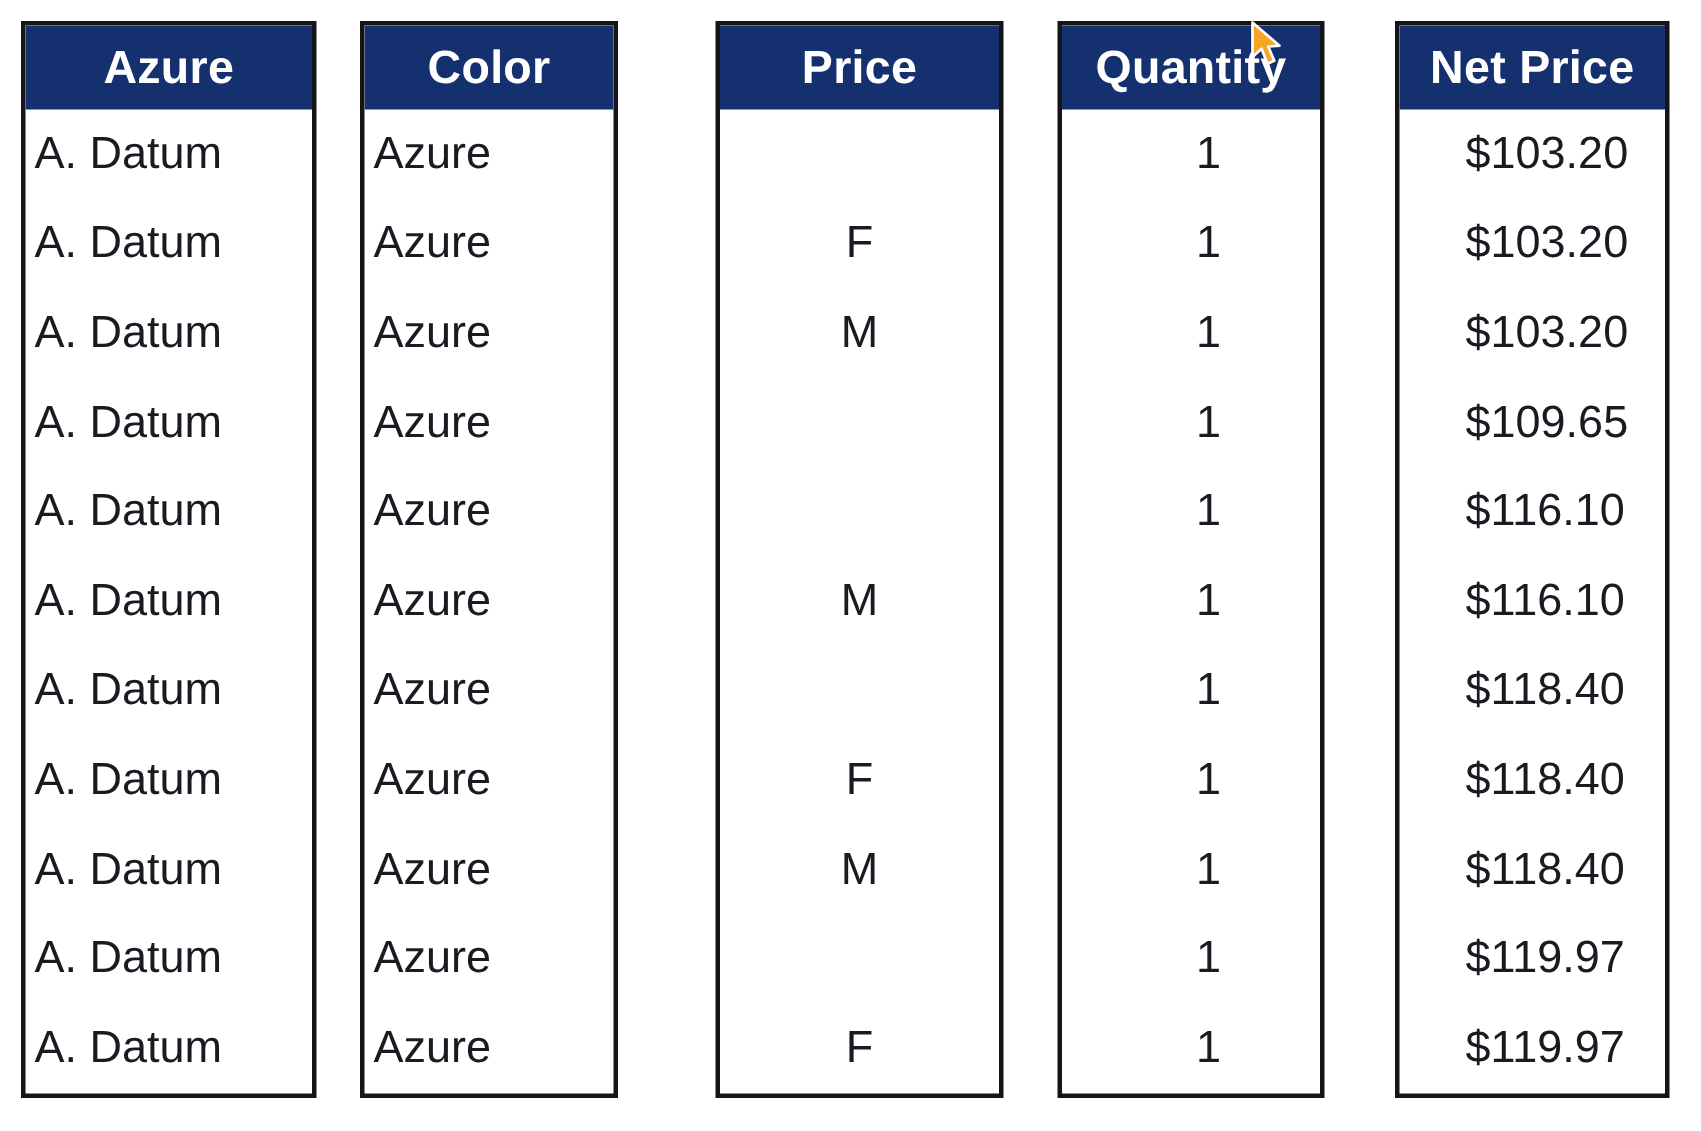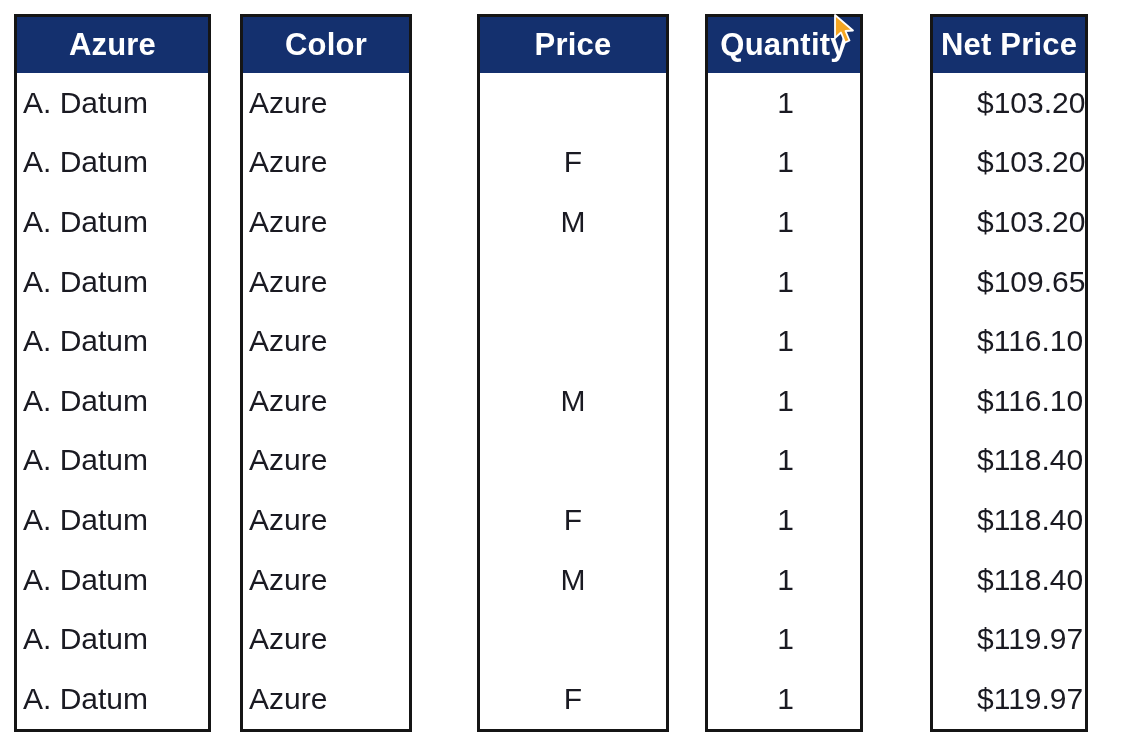--- a/index.html
+++ b/index.html
@@ -57,22 +57,22 @@
   .cell.first { height: 59.6px; }
   .align-left   { justify-content: flex-start; padding-left: 6px; }
   .align-center { justify-content: center; }
   .align-right  { justify-content: flex-end; padding-right: 66px; }
   .align-price  { justify-content: flex-start; padding-left: 10px; margin-left: 34px; }
 
   
   #col-brand     { left: 14px;  width: 197px; }
   #col-color     { left: 240px; width: 172px; }
   #col-gender    { left: 477px; width: 192px; }
-  #col-quantity  { left: 705px; width: 158px; }
-  #col-netprice  { left: 930px; width: 158px; }
+  #col-quantity  { left: 705px; width: 178px; }
+  #col-netprice  { left: 930px; width: 183px; }
 
   
   #cursor {
     position: absolute;
     left: 833px;
     top: 14px;
     width: 22px;
     height: 32px;
     pointer-events: none;
   }

